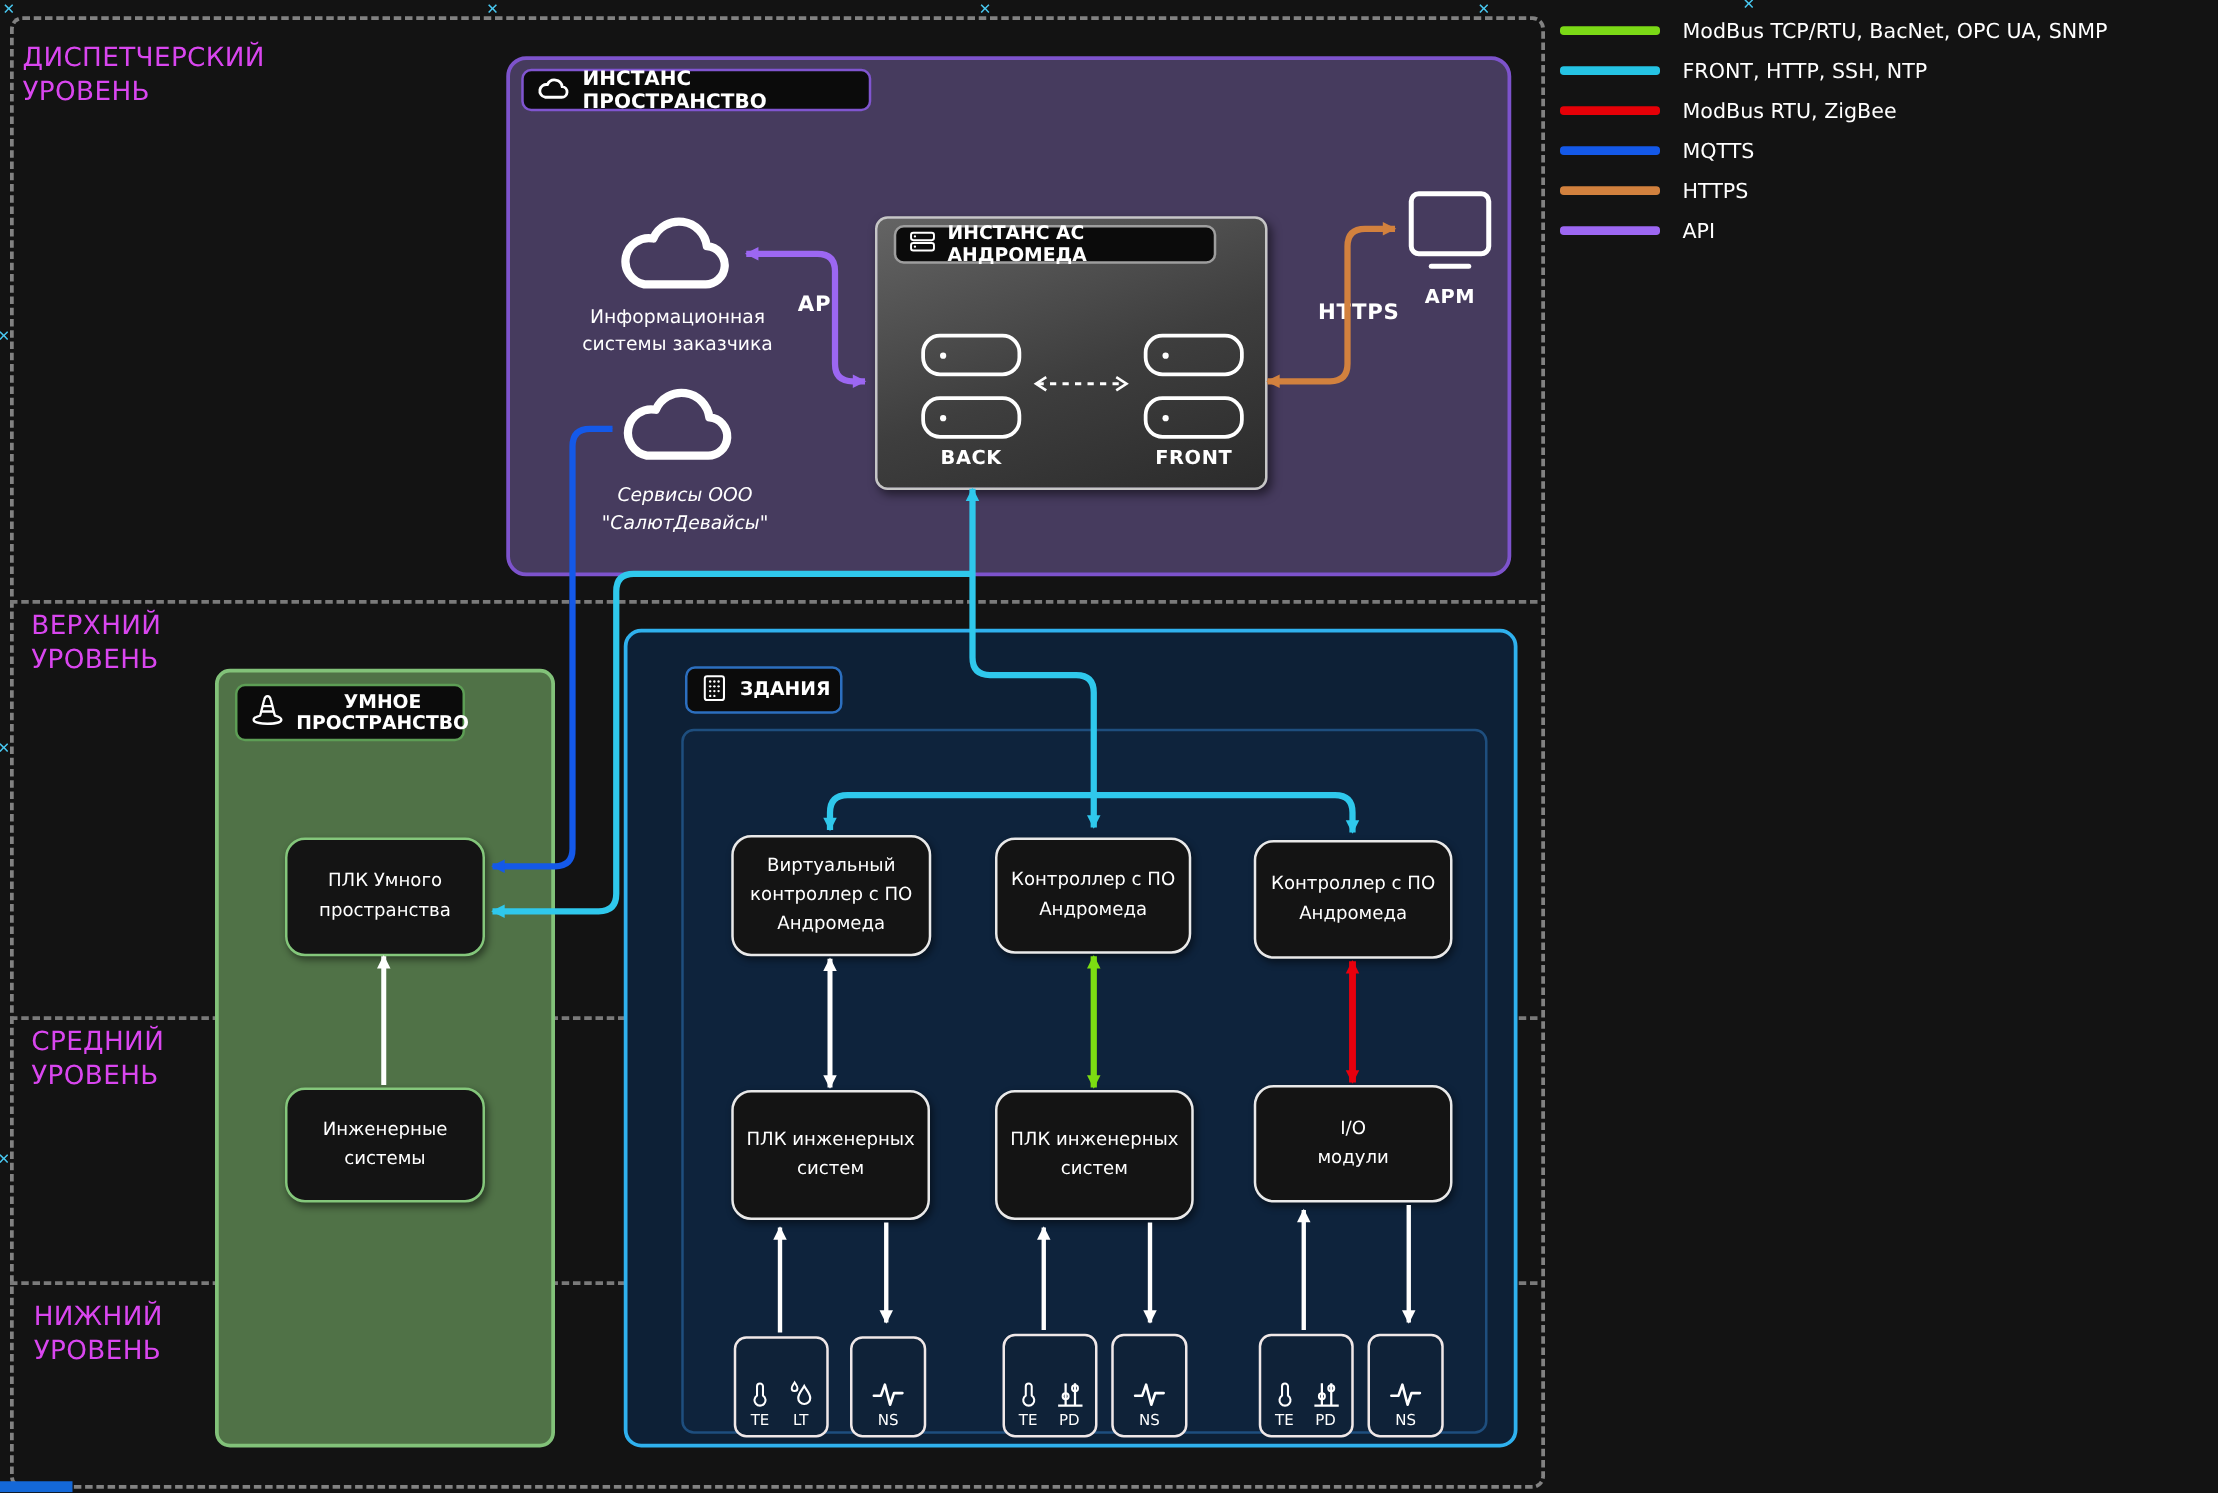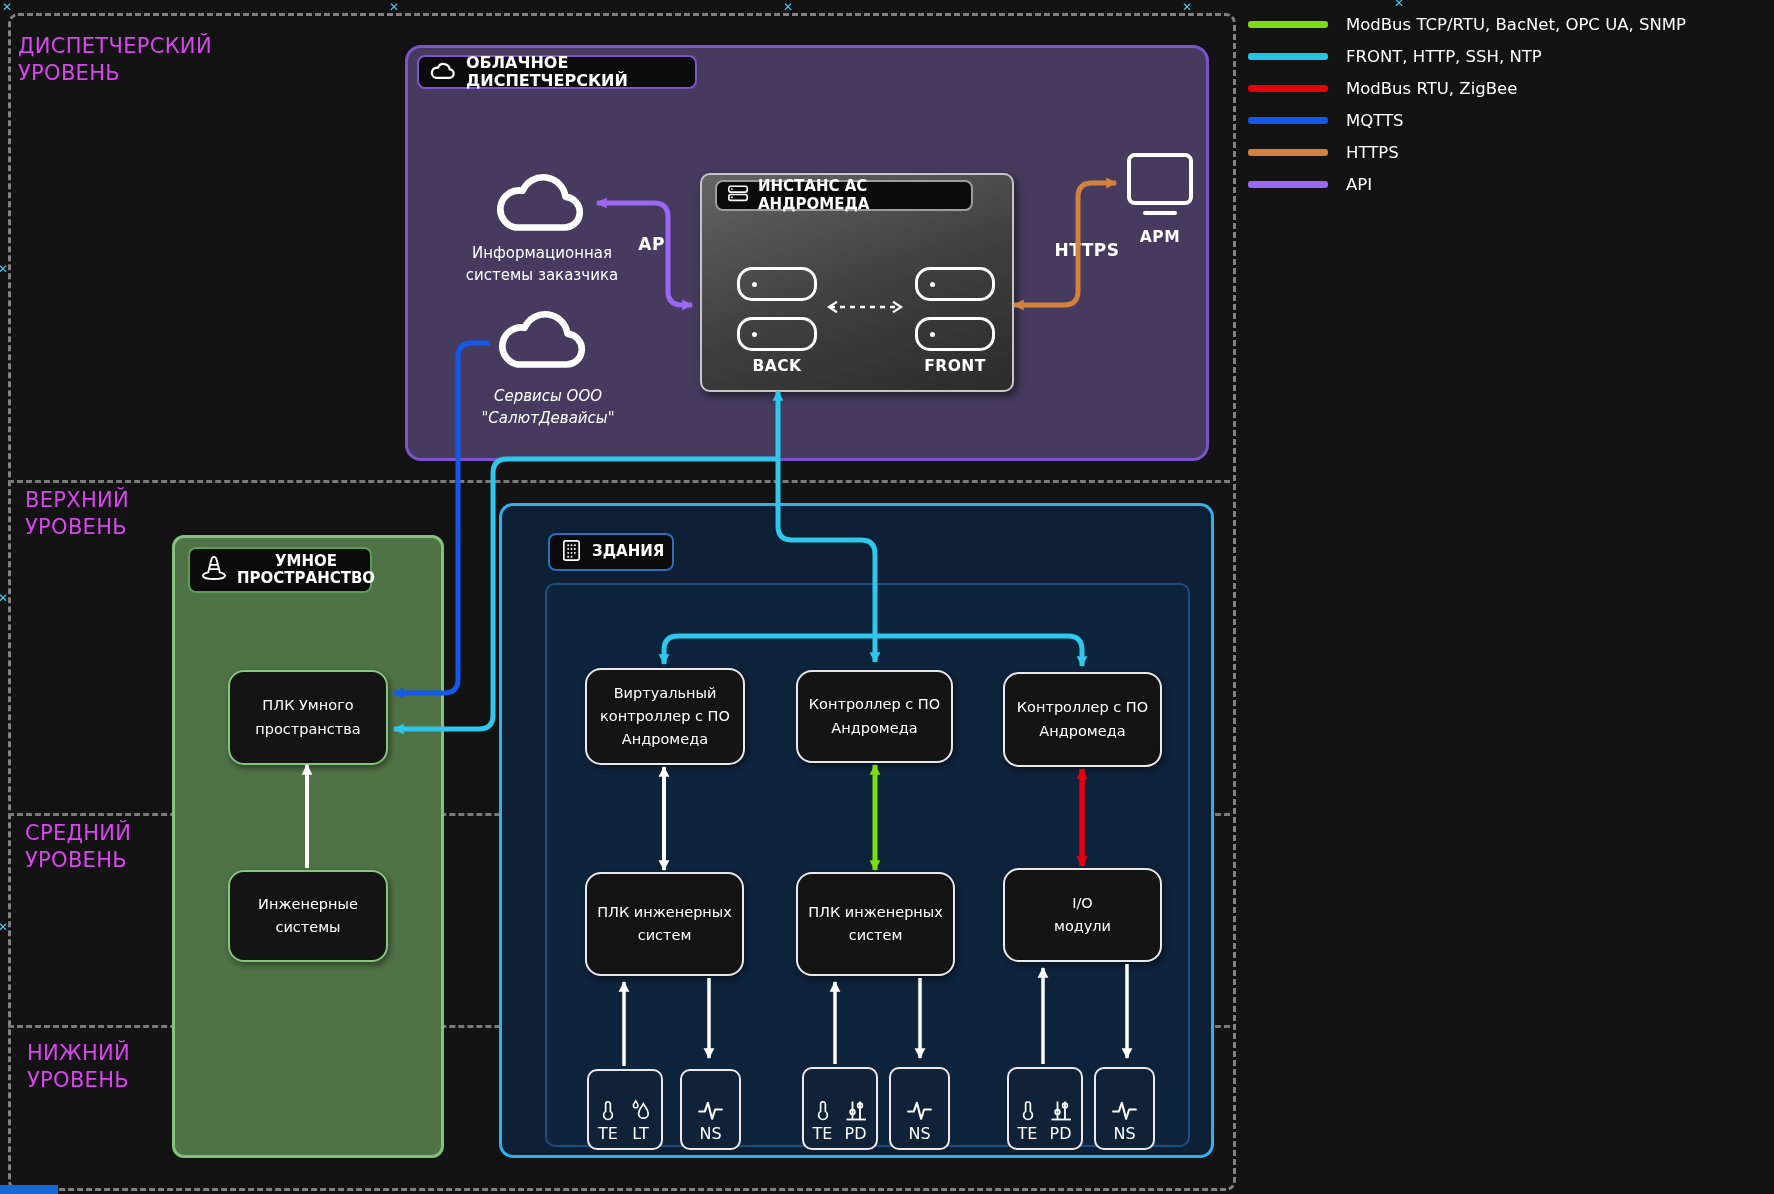--- a/index.html
+++ b/index.html
@@ -43,21 +43,21 @@
   
   .monitor{border:4px solid #fff;border-radius:8px;box-sizing:border-box;}
   .monitor-stand{background:#fff;border-radius:2px;}
   
   .wire-label{font-size:17px;font-weight:600;color:#fff;text-align:center;letter-spacing:.5px;}
   .cloud-label{font-size:15px;color:#fff;text-align:center;white-space:pre-line;line-height:1.45;}
   
   .sensor{background:#0F2238;border:2px solid #F0E8E8;border-radius:10px;box-sizing:border-box;
           display:flex;align-items:flex-end;justify-content:center;gap:9px;padding-bottom:5px;}
   .scol{display:flex;flex-direction:column;align-items:center;gap:1px;}
-  .slabel{color:#fff;font-size:16px;line-height:1.1;}
+  .slabel{color:#fff;font-size:12px;line-height:1.1;}
   .handle{position:absolute;color:#49C9F2;font-size:12px;font-weight:bold;line-height:10px;}
   .wires{position:absolute;left:0;top:0;pointer-events:none;}
 </style>
 </head>
 <body>
 
 <div class="stage">
 
   <div class="abs outer-dash" style="left:8px;top:13px;width:1222px;height:1172px;"></div>
 
@@ -102,21 +102,21 @@
   </div>
 
   <div class="abs purple-box" style="left:405px;top:45px;width:798px;height:410px;"></div>
 
   <div class="abs badge badge-purple" style="left:417px;top:55px;width:280px;height:34px;font-size:16px;">
     <span>
       <svg width="28" height="21" viewBox="0 0 100 72">
           <path d="M25,62 H72 A15,15 0 0 0 74,32 A22,22 0 0 0 32,26 A17,17 0 0 0 25,62 Z" fill="none" stroke="#fff" stroke-width="8" stroke-linejoin="round"></path>
         </svg>
     </span>
-    <span class="badge-label">ОБЛАЧНОЕ ДИСПЕТЧЕРСКИЙ</span>
+    <span class="badge-label">ИНСТАНС ПРОСТРАНСТВО</span>
   </div>
 
   <div class="abs" style="left:490px;top:164px;">
     <svg width="102" height="74" viewBox="0 0 100 72">
       <path d="M25,62 H72 A15,15 0 0 0 74,32 A22,22 0 0 0 32,26 A17,17 0 0 0 25,62 Z" fill="none" stroke="#fff" stroke-width="6.5" stroke-linejoin="round"></path>
       </svg>
   </div>
   <div class="abs cloud-label" style="left:452px;top:243px;width:180px;">Информационная
 системы заказчика</div>
 

